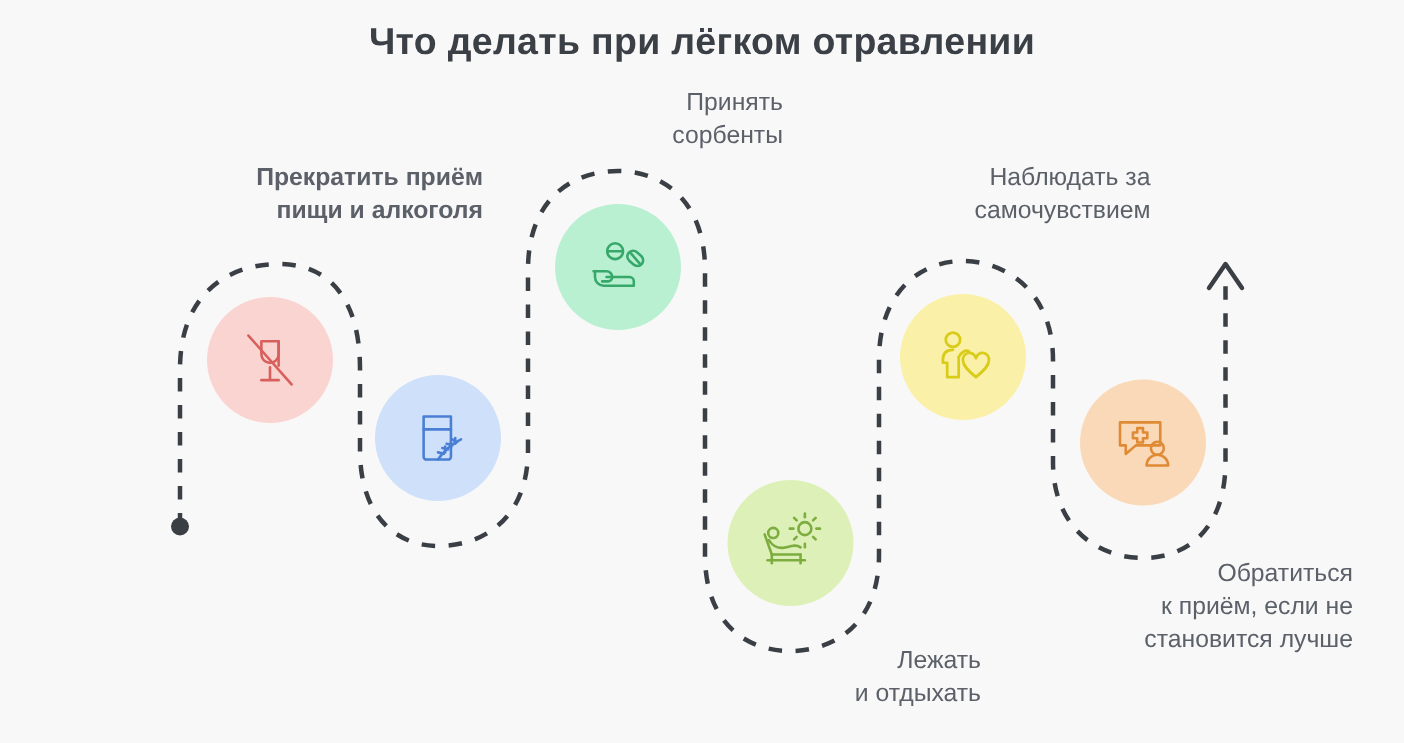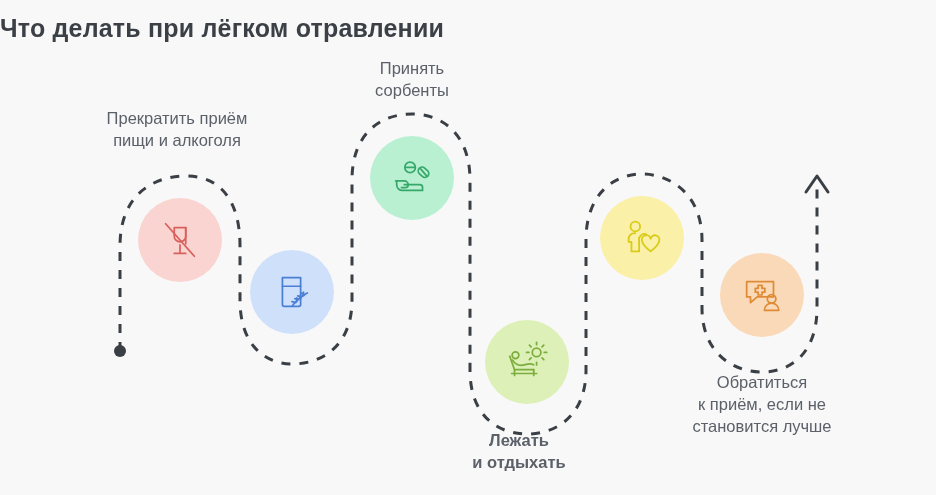--- a/index.html
+++ b/index.html
@@ -18,20 +18,21 @@
     position: absolute;
     left: 0; top: 0;
     width: 936px;
     height: 495px;
   }
   .title {
     position: absolute;
     left: 0;
     top: 14px;
     width: 936px;
+    text-align: center;
     font-size: 25px;
     font-weight: bold;
     color: #3b3f46;
     letter-spacing: 0.2px;
     font-family: "Liberation Sans", sans-serif;
   }
   .path-layer {
     position: absolute;
     left: 0; top: 0;
     width: 936px; height: 495px;
@@ -41,21 +42,21 @@
     position: absolute;
     border-radius: 50%;
     display: flex;
     align-items: center;
     justify-content: center;
     box-sizing: border-box;
   }
   .circle svg { display: block; }
   .label {
     position: absolute;
-    text-align: center;
+    text-align: right;
     font-size: 16.5px;
     line-height: 1.32;
     color: #5b6069;
     white-space: pre-line;
     font-family: "Liberation Sans", sans-serif;
   }
 </style>
 </head>
 <body>
 
@@ -93,21 +94,21 @@
 
   <div class="circle" style="left:138px; top:198px; width:84px; height:84px; background:#fad4d1;">
     <svg width="46" height="46" viewBox="0 0 48 48" fill="none" stroke="#d8605c" stroke-width="1.8" stroke-linecap="round" stroke-linejoin="round">
       <path d="M18 11 h12 v9 a6 6 0 0 1 -12 0 z"></path>
       <path d="M30 11 v17"></path>
       <path d="M24 29 v8"></path>
       <path d="M18 38 h12"></path>
       <path d="M9 7 L39 41"></path>
     </svg>
   </div>
-  <div class="label" style="left:47px; top:108px; width:260px;">Прекратить приём
+  <div class="label" style="left:62px; top:108px; width:260px;font-weight:bold;">Прекратить приём
 пищи и алкоголя</div>
 
   <div class="circle" style="left:250px; top:250px; width:84px; height:84px; background:#cfe0fa;">
     <svg width="46" height="46" viewBox="0 0 48 48" fill="none" stroke="#4a7fd4" stroke-width="1.8" stroke-linecap="round" stroke-linejoin="round">
       <path d="M14 9 h19 v28 a2 2 0 0 1 -2 2 h-15 a2 2 0 0 1 -2 -2 z"></path>
       <path d="M14 18 h19"></path>
       <path d="M24 39 C 28 33 34 28 40 25"></path>
       <path d="M28 35 l-4 -1"></path>
       <path d="M31 32 l-4 -1"></path>
       <path d="M34 29 l-4 -1"></path>
@@ -143,31 +144,33 @@
       <path d="M39.7 19.7 l1.8 1.8"></path>
       <path d="M26.5 6.5 l1.8 1.8"></path>
       <circle cx="12" cy="17" r="3.5"></circle>
       <path d="M9 22 C 12 27 17 28 21 27 C 25 26 28 25 31 27"></path>
       <path d="M6 18 L11 32 h20"></path>
       <path d="M8 36 h26"></path>
       <path d="M11 32 v6"></path>
       <path d="M31 32 v6"></path>
     </svg>
   </div>
-  <div class="label" style="left:404px; top:430px; width:230px;font-weight:bold;">Лежать
+  <div class="label" style="left:424px; top:430px; width:230px;">Лежать
 и отдыхать</div>
 
   <div class="circle" style="left:600px; top:196px; width:84px; height:84px; background:#fbf0a8;">
     <svg width="46" height="46" viewBox="0 0 48 48" fill="none" stroke="#d8cc18" stroke-width="1.9" stroke-linecap="round" stroke-linejoin="round">
       <circle cx="17" cy="12" r="5"></circle>
       <path d="M17 19 C 12 19 10 22 10 26 v2 h3 v10 h8 v-14"></path>
       <path d="M21 24 C 23 20 26 19 28 20"></path>
       <path d="M33 38 C 27 33 24 30 24 26.5 a4.5 4.5 0 0 1 9 -1.6 a4.5 4.5 0 0 1 9 1.6 C 42 30 39 33 33 38 z"></path>
     </svg>
   </div>
+  <div class="label" style="left:517px; top:108px; width:250px;">Наблюдать за
+самочувствием</div>
 
   <div class="circle" style="left:720px; top:253px; width:84px; height:84px; background:#fad9b8;">
     <svg width="46" height="46" viewBox="0 0 48 48" fill="none" stroke="#df8a34" stroke-width="1.8" stroke-linecap="round" stroke-linejoin="round">
       <path d="M8 10 h28 v16 h-17 l-7 6 v-6 h-4 z"></path>
       <path d="M20 14 h4 v3 h3 v4 h-3 v3 h-4 v-3 h-3 v-4 h3 z"></path>
       <circle cx="34" cy="28" r="4.5"></circle>
       <path d="M26.5 40 a7.5 7.5 0 0 1 15 0 z"></path>
     </svg>
   </div>
   <div class="label" style="left:622px; top:372px; width:280px;">Обратиться

